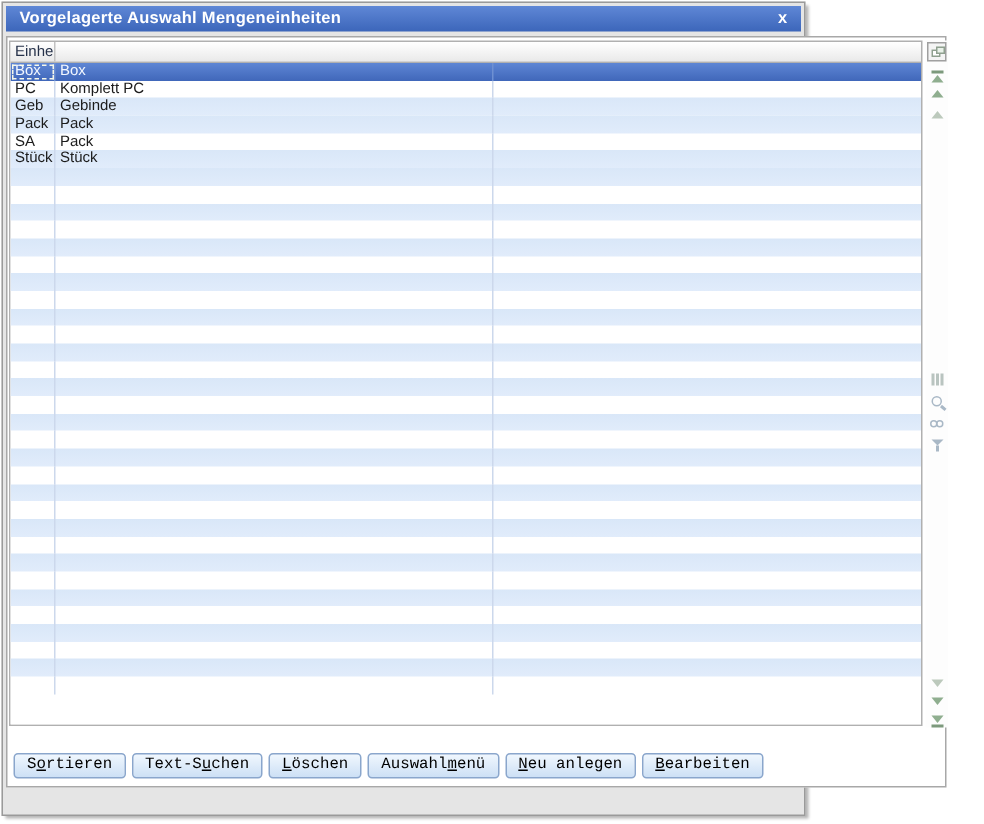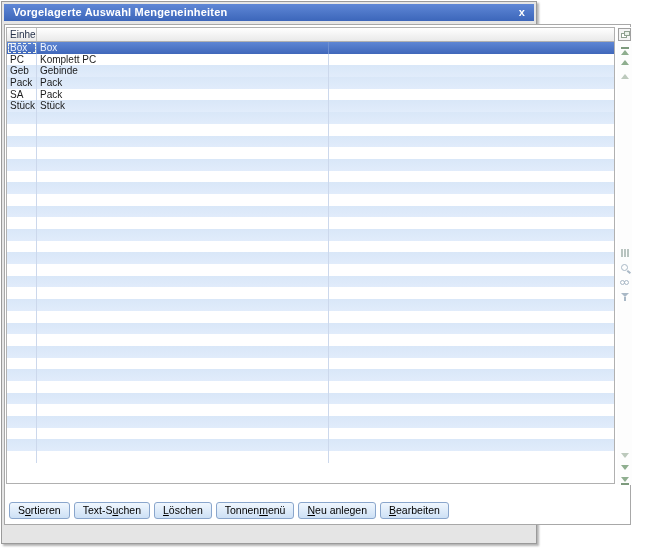--- a/index.html
+++ b/index.html
@@ -60,21 +60,21 @@
                 background:#a9b8c6; transform:rotate(40deg); }
   .bino { display:flex; }
   .bino i { display:block; width:5px; height:5px; border:1px solid #a9b8c6; border-radius:50%; }
   .bino i + i { margin-left:-1px; }
   .funnel { width:0; height:0; border-left:4px solid transparent; border-right:4px solid transparent;
             border-top:4px solid #a9b8c6; }
   .funnel-stem { width:2px; height:4px; background:#a9b8c6; }
 
   
   .btnbar { position:absolute; left:4px; bottom:5px; display:flex; gap:4px; }
-  .btn { height:17px; padding:0 8px; font-family:Liberation Sans, sans-serif; font-size:10.5px;
+  .btn { height:17px; padding:0 8px; font-family:Liberation Mono, monospace; font-size:10.5px;
          color:#000; background:linear-gradient(#f0f7fe,#cde0f5);
          border:1px solid #8aa6cc; border-radius:3px; line-height:15px; white-space:nowrap; }
   .btn u { text-decoration:underline; }
 </style>
 </head>
 <body>
 
 <div class="window">
 
   <div class="titlebar">
@@ -323,19 +323,19 @@
       <div class="ic" style="top:450px">
           <span class="tri-down"></span>
           <span class="bar"></span>
         </div>
     </div>
 
     <div class="btnbar">
       <button class="btn"><span>S</span><u>o</u><span>rtieren</span></button>
       <button class="btn"><span>Text-S</span><u>u</u><span>chen</span></button>
       <button class="btn"><span></span><u>L</u><span>öschen</span></button>
-      <button class="btn"><span>Tonnen</span><u>m</u><span>enü</span></button>
+      <button class="btn"><span>Auswahl</span><u>m</u><span>enü</span></button>
       <button class="btn"><span></span><u>N</u><span>eu anlegen</span></button>
       <button class="btn"><span></span><u>B</u><span>earbeiten</span></button>
     </div>
 
   </div>
 </div>
 
 </body></html>

